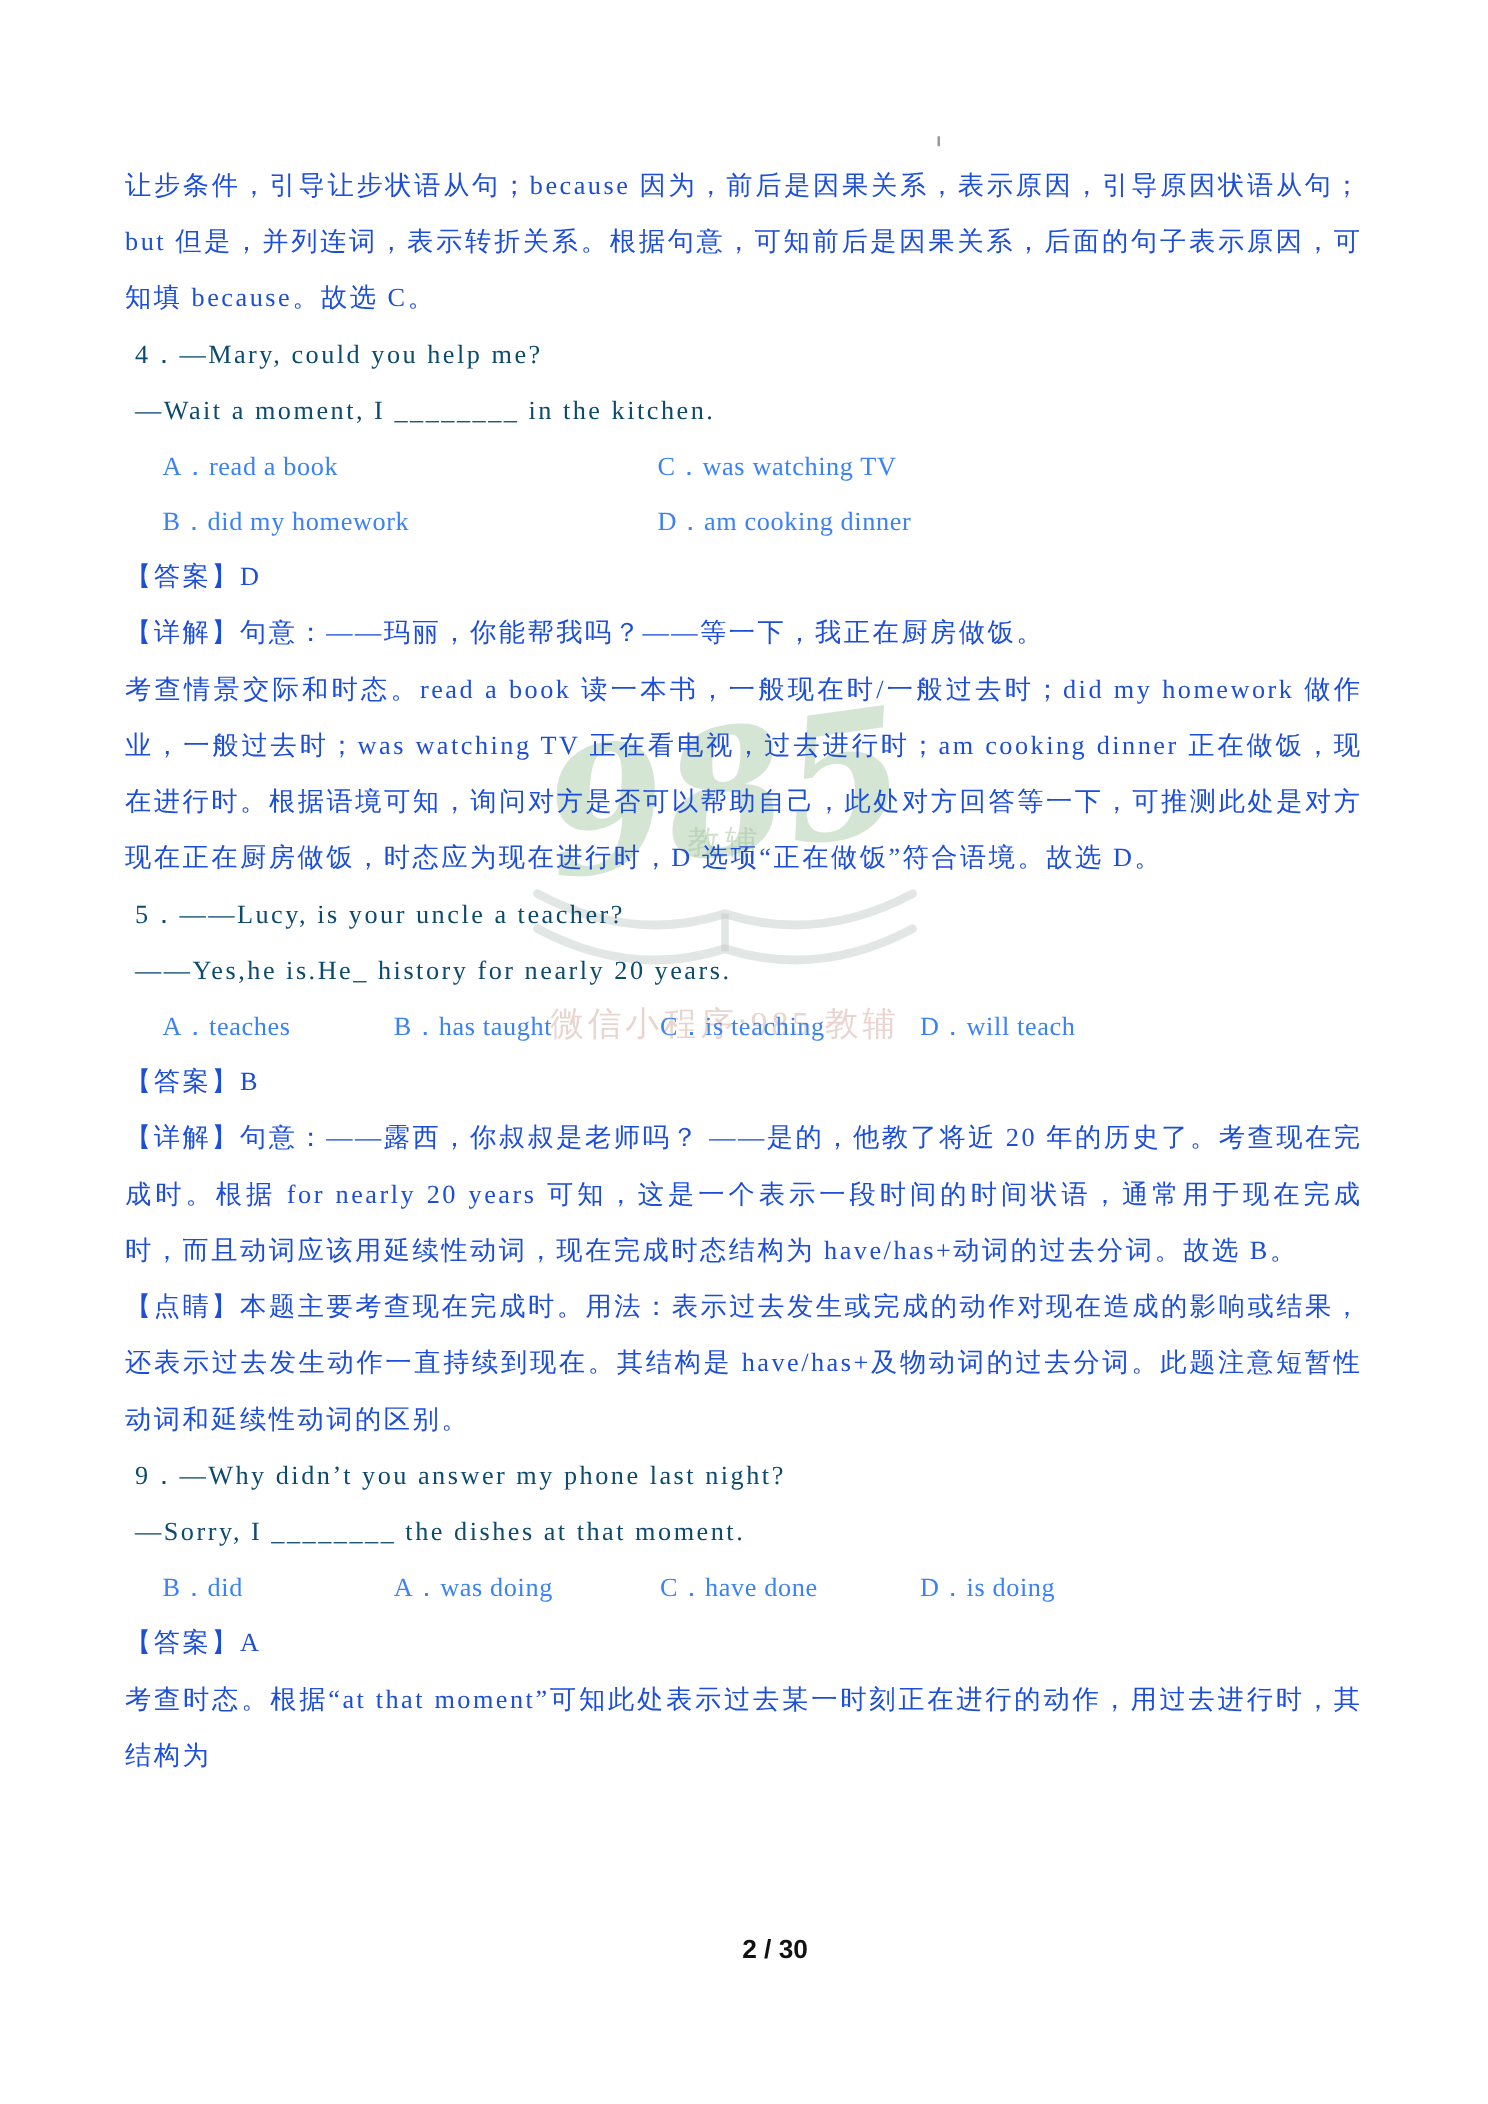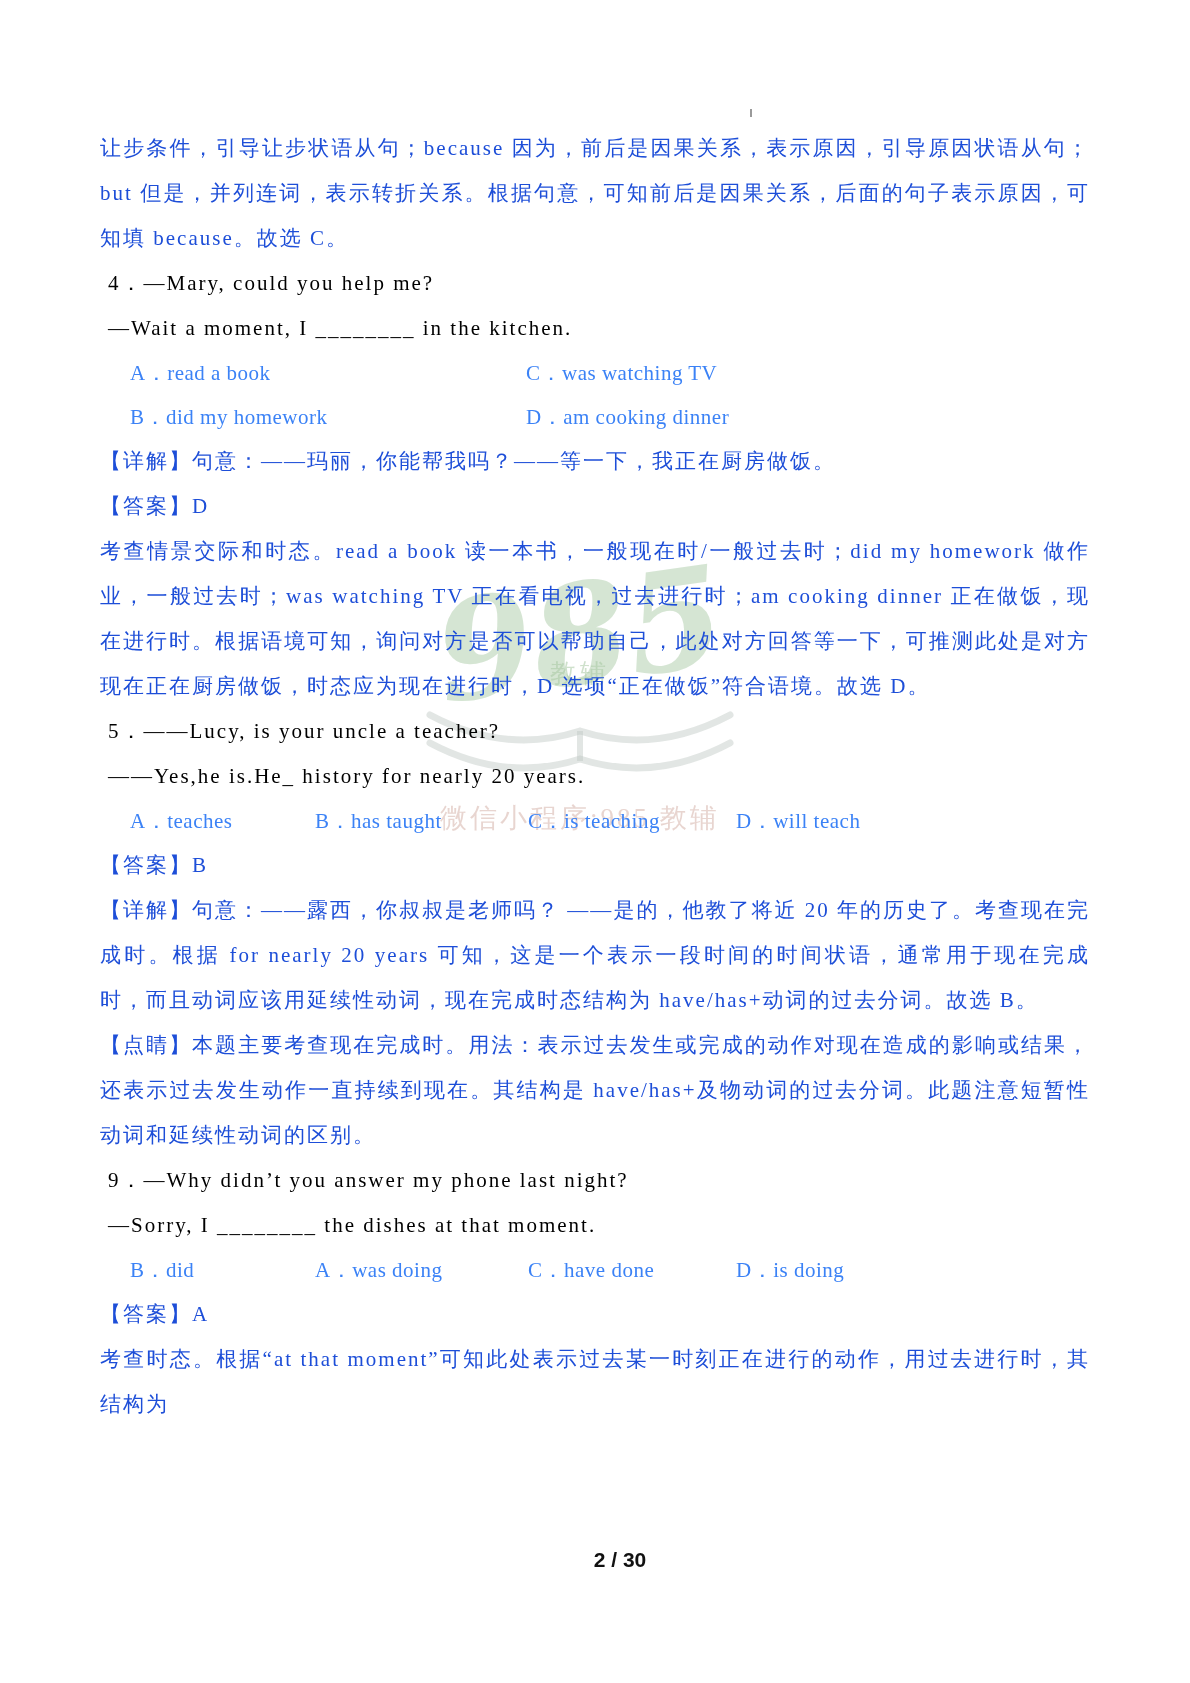--- a/index.html
+++ b/index.html
@@ -1,21 +1,21 @@
 <!DOCTYPE html>
 <html><head>
 <meta charset="utf-8">
 <style>
   html,body{margin:0;padding:0;background:#fff;}
   .page{position:relative;width:1190px;height:1683px;background:#ffffff;overflow:hidden;
         font-family:"Liberation Serif","DejaVu Serif",serif;}
   .content{position:absolute;left:100px;width:990px;top:126px;z-index:2;}
   .content p{margin:0;font-size:21px;line-height:45px;text-align:justify;letter-spacing:2px;}
   .red{color:#1d4ed8;}
-  .black{color:#000000;}
+  .black{color:#0c4a6e;}
   .qline{text-align:left;text-indent:8px;letter-spacing:0.5px;}
   .aline{text-align:left;letter-spacing:0.5px;}
   .opts{display:grid;padding-left:30px;font-size:21px;line-height:44px;color:#3b82f6;
         letter-spacing:0.5px;}
   .opts2{grid-template-columns:396px auto;}
   .opts4{grid-template-columns:185px 213px 208px auto;}
   .opts span{white-space:nowrap;}
   .footer{position:absolute;left:0;width:100%;top:1548px;text-align:center;z-index:2;
           font-family:"Liberation Sans","DejaVu Sans",sans-serif;font-weight:bold;
           font-size:21px;color:#111;padding-left:25px;}
@@ -54,22 +54,22 @@
     <p class="red">让步条件，引导让步状语从句；because 因为，前后是因果关系，表示原因，引导原因状语从句；but 但是，并列连词，表示转折关系。根据句意，可知前后是因果关系，后面的句子表示原因，可知填 because。故选 C。</p>
 
     <p class="black qline">4．—Mary, could you help me?</p>
     <p class="black qline">—Wait a moment, I ________ in the kitchen.</p>
     <div class="opts opts2">
       <span>A．read a book</span>
       <span>C．was watching TV</span>
       <span>B．did my homework</span>
       <span>D．am cooking dinner</span>
     </div>
+    <p class="red aline">【答案】D</p>
     <p class="red aline">【详解】句意：——玛丽，你能帮我吗？——等一下，我正在厨房做饭。</p>
-    <p class="red aline">【答案】D</p>
     <p class="red">考查情景交际和时态。read a book 读一本书，一般现在时/一般过去时；did my homework 做作业，一般过去时；was watching TV 正在看电视，过去进行时；am cooking dinner 正在做饭，现在进行时。根据语境可知，询问对方是否可以帮助自己，此处对方回答等一下，可推测此处是对方现在正在厨房做饭，时态应为现在进行时，D 选项“正在做饭”符合语境。故选 D。</p>
 
     <p class="black qline">5．——Lucy, is your uncle a teacher?</p>
     <p class="black qline">——Yes,he is.He_  history for nearly 20 years.</p>
     <div class="opts opts4">
       <span>A．teaches</span>
       <span>B．has taught</span>
       <span>C．is teaching</span>
       <span>D．will teach</span>
     </div>

